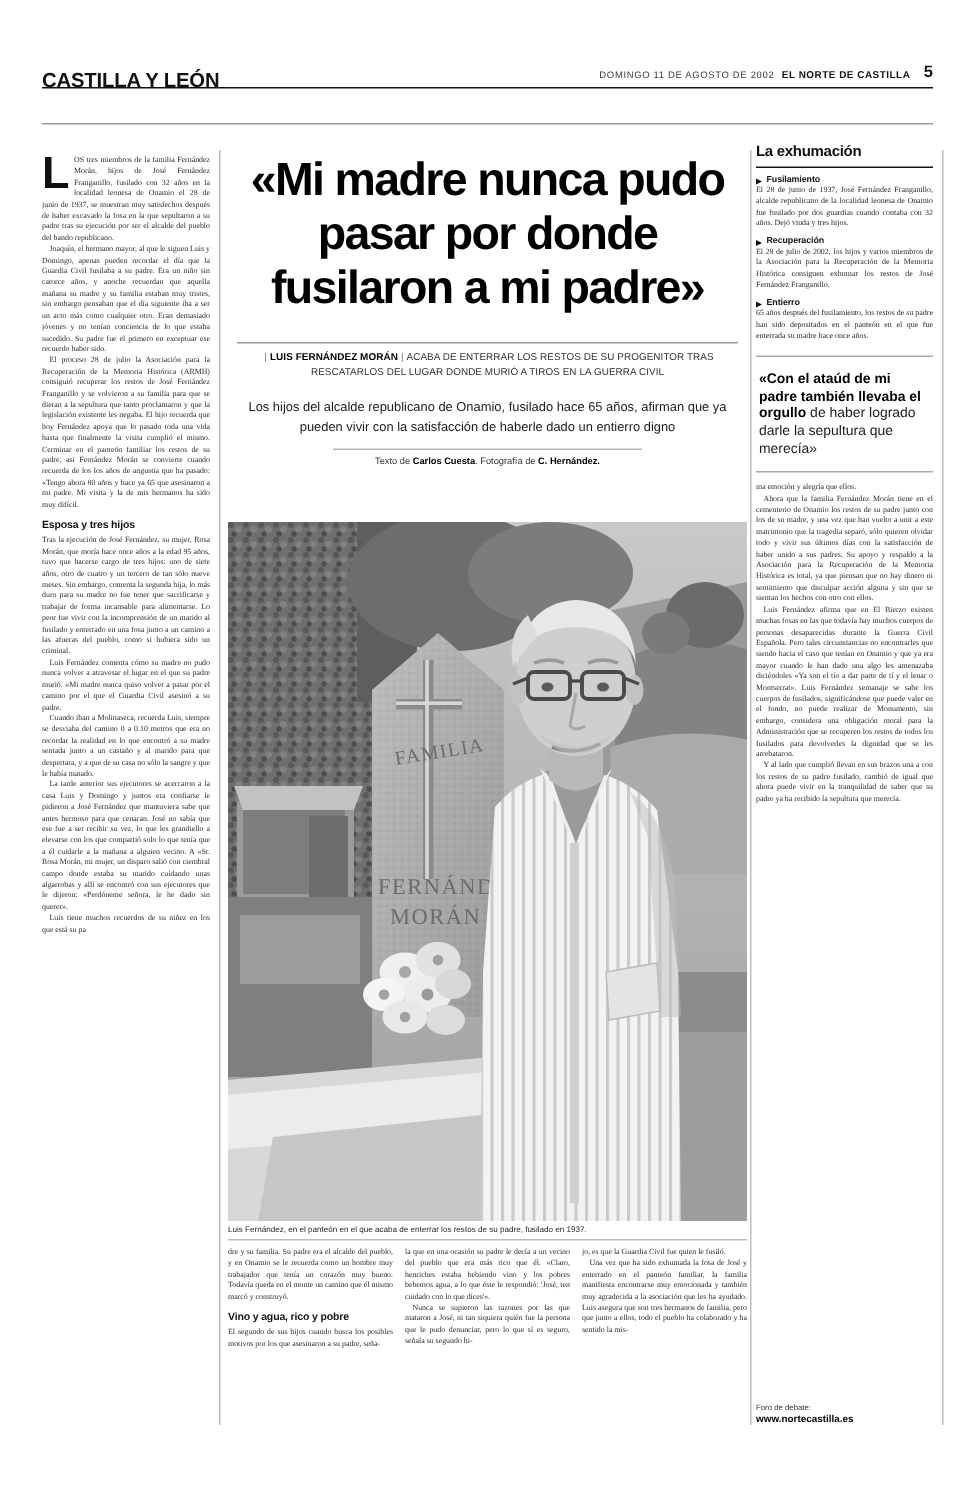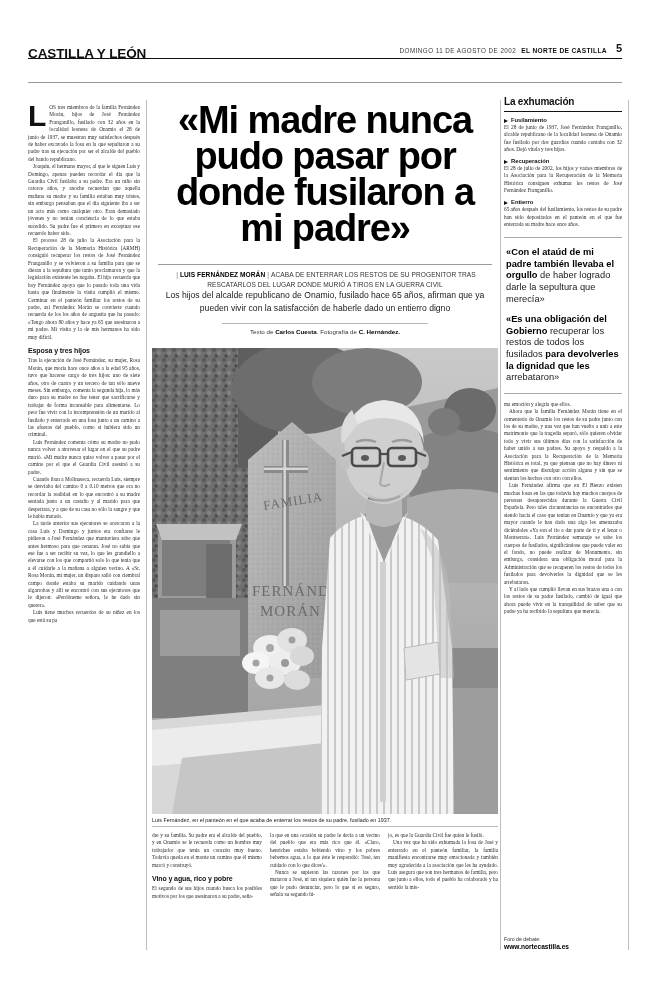--- a/index.html
+++ b/index.html
@@ -88,41 +88,41 @@
     font-weight: bold;
     font-size: 30px; line-height: 22px;
     margin: 1px 3px 0 0;
     color: #111;
   }
 
   
   .headline {
     font-family: "Liberation Sans", sans-serif;
     font-weight: bold;
-    font-size: 38px; line-height: 36px;
+    font-size: 31px; line-height: 36px;
     text-align: center; letter-spacing: -1.1px;
     color: #000; margin-top: 2px;
   }
   .byline-rule-top {
     margin: 18px 6px 0 6px; border-top: 0.7px solid #9a9a9a;
   }
   .byline {
     font-family: "Liberation Sans", sans-serif;
     font-size: 6.6px; line-height: 9.6px;
     text-align: center; color: #333;
     text-transform: uppercase; letter-spacing: .05px;
     margin-top: 5px; padding: 0 4px;
   }
   .byline .name { font-weight: bold; color: #000; }
   .byline .bar { color: #777; margin: 0 2px; }
   .lead {
     font-family: "Liberation Sans", sans-serif;
     font-size: 8.6px; line-height: 12.4px;
     text-align: center; color: #1a1a1a;
-    margin-top: 0; padding: 0 8px;
+    margin-top: 12px; padding: 0 8px;
   }
   .credit-rule {
     margin: 9px 70px 0 70px; border-top: 0.6px solid #b5b5b5;
   }
   .credit {
     font-family: "Liberation Sans", sans-serif;
     font-size: 6.2px; text-align: center; color: #333;
     margin-top: 4px;
   }
   .credit b { font-weight: bold; color: #000; }
@@ -419,23 +419,20 @@
     </div>
     <div class="fact">
       <div class="fact-head">Entierro</div>
       <div class="fact-body">65 años después del fusilamiento, los restos de su padre han sido depositados en el panteón en el que fue enterrada su madre hace once años.</div>
     </div>
 
     <div class="quote-rule-top"></div>
     <div class="pullquote">
       <b>«Con el ataúd de mi padre también llevaba el orgullo</b><span> de haber logrado darle la sepultura que merecía»</span>
     </div>
-    <div class="pullquote">
-      <b>«Es una obligación del Gobierno</b><span> recuperar los restos de todos los fusilados </span><b>para devolverles la dignidad que les </b><span>arrebataron»</span>
-    </div>
     <div class="quote-rule-bot"></div>
 
     <div class="side-body">
       <p class="first">ma emoción y alegría que ellos.</p>
       <p>Ahora que la familia Fernández Morán tiene en el cementerio de Onamio los restos de su padre junto con los de su madre, y una vez que han vuelto a unir a este matrimonio que la tragedia separó, sólo quieren olvidar todo y vivir sus últimos días con la satisfacción de haber unido a sus padres. Su apoyo y respaldo a la Asociación para la Recuperación de la Memoria Histórica es total, ya que piensan que no hay dinero ni sentimiento que disculpar acción alguna y sin que se sientan los hechos con otro con ellos.</p>
       <p>Luis Fernández afirma que en El Bierzo existen muchas fosas en las que todavía hay muchos cuerpos de personas desaparecidas durante la Guerra Civil Española. Pero tales circunstancias no encontrarles que siendo hacia el caso que tenían en Onamio y que ya era mayor cuando le han dado una algo les amenazaba diciéndoles «Ya son el tío a dar parte de tí y el lenar o Montserrat». Luis Fernández semanaje se sabe los cuerpos de fusilados, significándose que puede valer en el fondo, no puede realizar de Monumento, sin embargo, considera una obligación moral para la Administración que se recuperen los restos de todos los fusilados para devolverles la dignidad que se les arrebataron.</p>
       <p>Y al lado que cumplió llevan en sus brazos una a con los restos de su padre fusilado, cambió de igual que ahora puede vivir en la tranquilidad de saber que su padre ya ha recibido la sepultura que merecía.</p>
     </div>
   </div>
 

